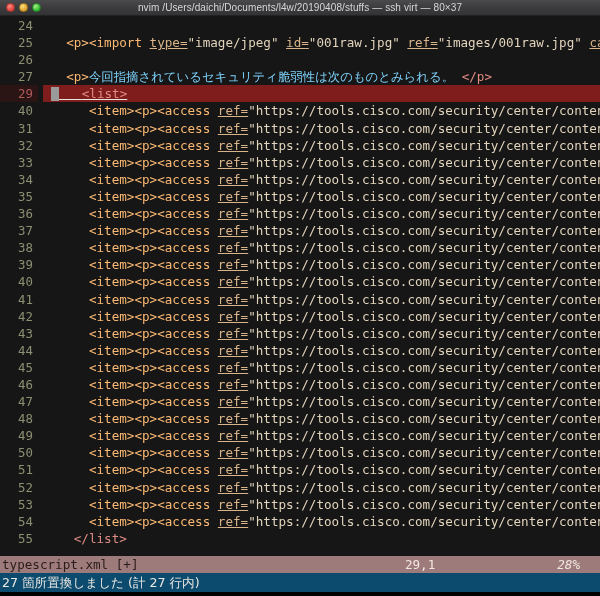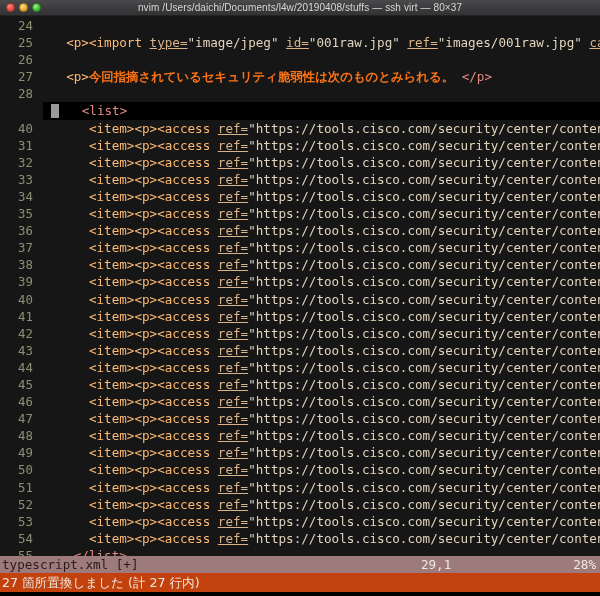--- a/index.html
+++ b/index.html
@@ -77,32 +77,33 @@
   }
 
   .code-rows {
     display: block;
   }
 
   .row {
     height: 17.1px;
     line-height: 17.1px;
     display: flex;
-    align-items: flex-start;
+    align-items: flex-end;
     white-space: pre;
     font-size: 12.6px;
     letter-spacing: 0px;
   }
   .row.current .gutter {
     background: #2b1414;
     color: #b05a5a;
     margin-top: 20px;
   }
   .row.current .content {
-    background: #000000;
+    background: #7f1d1d;
+    text-decoration: underline;
   }
 
   .gutter {
     flex: 0 0 38px;
     width: 38px;
     text-align: right;
     padding-right: 5px;
     box-sizing: border-box;
     color: #8d8f72;
     background: #161616;
@@ -121,21 +122,21 @@
     overflow: hidden;
     font-family: "DejaVu Sans Mono", monospace;
     color: #e8e6df;
   }
 
   
   .tag      { color: #fdba74; }
   .tag-red  { color: #e08b84; }
   .attr     { color: #d9b48a; text-decoration: underline; }
   .str      { color: #e3d5bd; }
-  .txt      { color: #f97316; font-weight: bold; }
+  .txt      { color: #7dd3fc; }
   .jp       { font-family: "DejaVu Sans", sans-serif; font-size: 12.4px; }
 
   .cursor-block {
     display: inline-block;
     width: 8px;
     height: 14px;
     background: #9a9a9a;
     vertical-align: -3px;
     margin-right: 0px;
   }
@@ -150,28 +151,28 @@
     display: flex;
     align-items: center;
     font-size: 12.6px;
     font-family: "DejaVu Sans Mono", monospace;
     white-space: pre;
     box-sizing: border-box;
   }
   .st-file  { padding-left: 2px; flex: 0 0 auto; color: #2a1a1a; }
   .st-spacer{ flex: 1 1 auto; }
   .st-pos   { flex: 0 0 auto; color: #f2e7e2; }
-  .st-pct   { flex: 0 0 auto; padding-right: 4px; color: #f2e7e2; }
+  .st-pct   { flex: 0 0 auto; padding-right: 20px; color: #f2e7e2; font-style: italic; }
   .st-gap   { flex: 0 0 auto; width: 122px; }
 
   .msgline {
     flex: 0 0 19px;
     height: 19px;
     line-height: 19px;
-    background: #c2410c;
+    background: #0c4a6e;
     color: #eae8e2;
     font-size: 12.6px;
     padding-left: 2px;
     white-space: pre;
     font-family: "DejaVu Sans", "DejaVu Sans Mono", sans-serif;
     box-sizing: border-box;
   }
   .bottom-pad {
     flex: 0 0 4px;
     background: #000;
@@ -190,21 +191,20 @@
     </div>
     <div class="window-title">nvim  /Users/daichi/Documents/l4w/20190408/stuffs — ssh virt — 80×37</div>
   </div>
 
   <div class="terminal">
     <div class="code-rows" id="code-rows">
         <div class="row"><div class="gutter">24</div><div class="sep"></div><div class="content"></div></div>
         <div class="row"><div class="gutter">25</div><div class="sep"></div><div class="content"><span class="tag">  &lt;p&gt;&lt;import </span><span class="attr">type=</span><span class="str">"image/jpeg" </span><span class="attr">id=</span><span class="str">"001raw.jpg" </span><span class="attr">ref=</span><span class="str">"images/001raw.jpg" </span><span class="attr">capti</span></div></div>
         <div class="row"><div class="gutter">26</div><div class="sep"></div><div class="content"></div></div>
         <div class="row"><div class="gutter">27</div><div class="sep"></div><div class="content"><span class="tag">  &lt;p&gt;</span><span class="jp txt">今回指摘されているセキュリティ脆弱性は次のものとみられる。</span><span class="tag-red"> &lt;/p&gt;</span></div></div>
-        <div class="row"><div class="gutter">28</div><div class="sep"></div><div class="content"></div></div>
         <div class="row current"><div class="gutter">29</div><div class="sep"></div><div class="content"><span class="cursor-block"></span><span>   </span><span class="tag-red">&lt;list&gt;</span></div></div>
         <div class="row"><div class="gutter">40</div><div class="sep"></div><div class="content"><span class="tag">     &lt;item&gt;&lt;p&gt;&lt;access </span><span class="attr">ref=</span><span class="str">"https://tools.cisco.com/security/center/content/C</span></div></div>
         <div class="row"><div class="gutter">31</div><div class="sep"></div><div class="content"><span class="tag">     &lt;item&gt;&lt;p&gt;&lt;access </span><span class="attr">ref=</span><span class="str">"https://tools.cisco.com/security/center/content/C</span></div></div>
         <div class="row"><div class="gutter">32</div><div class="sep"></div><div class="content"><span class="tag">     &lt;item&gt;&lt;p&gt;&lt;access </span><span class="attr">ref=</span><span class="str">"https://tools.cisco.com/security/center/content/C</span></div></div>
         <div class="row"><div class="gutter">33</div><div class="sep"></div><div class="content"><span class="tag">     &lt;item&gt;&lt;p&gt;&lt;access </span><span class="attr">ref=</span><span class="str">"https://tools.cisco.com/security/center/content/C</span></div></div>
         <div class="row"><div class="gutter">34</div><div class="sep"></div><div class="content"><span class="tag">     &lt;item&gt;&lt;p&gt;&lt;access </span><span class="attr">ref=</span><span class="str">"https://tools.cisco.com/security/center/content/C</span></div></div>
         <div class="row"><div class="gutter">35</div><div class="sep"></div><div class="content"><span class="tag">     &lt;item&gt;&lt;p&gt;&lt;access </span><span class="attr">ref=</span><span class="str">"https://tools.cisco.com/security/center/content/C</span></div></div>
         <div class="row"><div class="gutter">36</div><div class="sep"></div><div class="content"><span class="tag">     &lt;item&gt;&lt;p&gt;&lt;access </span><span class="attr">ref=</span><span class="str">"https://tools.cisco.com/security/center/content/C</span></div></div>
         <div class="row"><div class="gutter">37</div><div class="sep"></div><div class="content"><span class="tag">     &lt;item&gt;&lt;p&gt;&lt;access </span><span class="attr">ref=</span><span class="str">"https://tools.cisco.com/security/center/content/C</span></div></div>
         <div class="row"><div class="gutter">38</div><div class="sep"></div><div class="content"><span class="tag">     &lt;item&gt;&lt;p&gt;&lt;access </span><span class="attr">ref=</span><span class="str">"https://tools.cisco.com/security/center/content/C</span></div></div>

